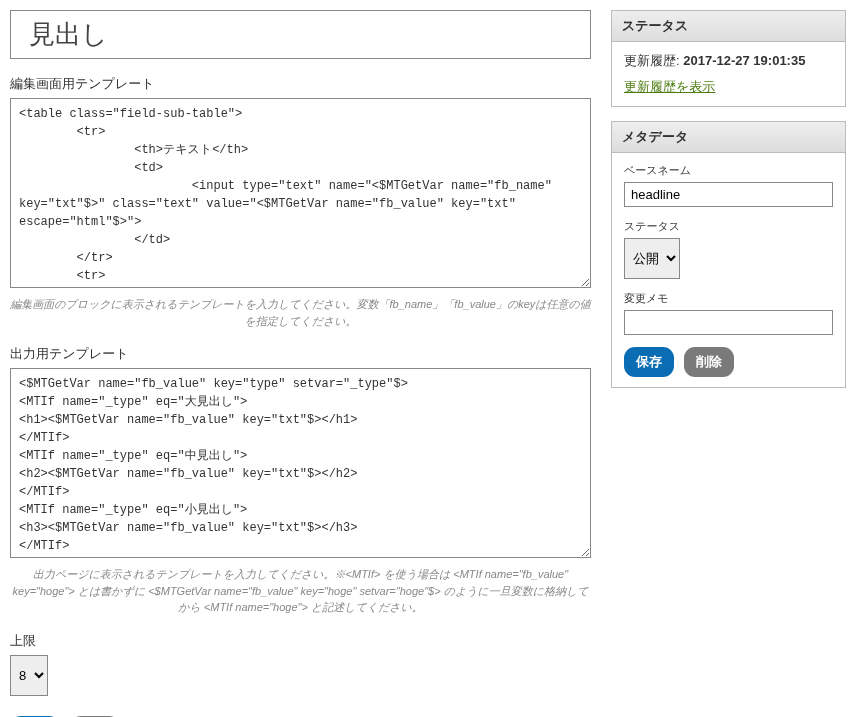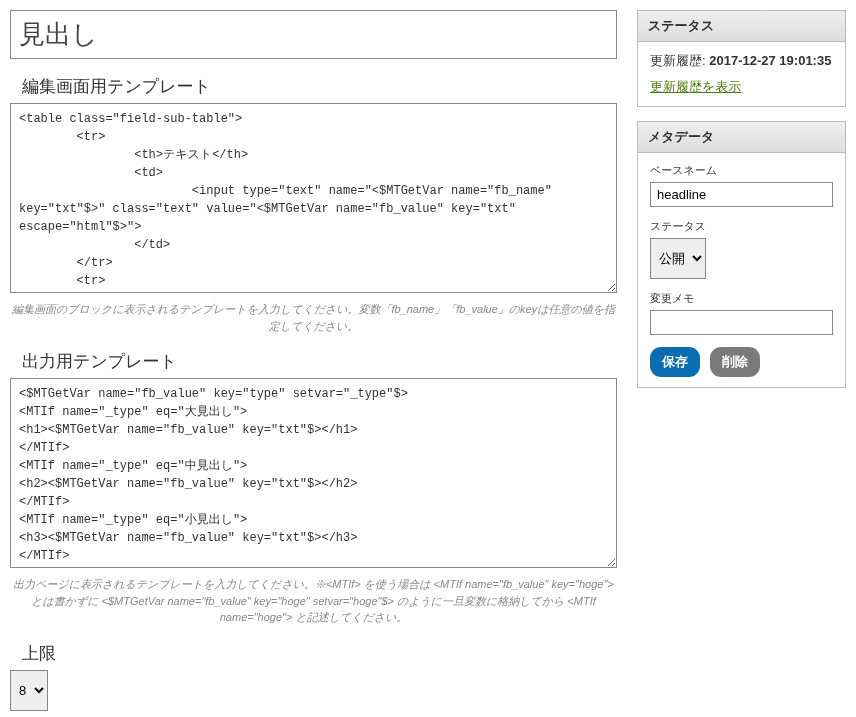--- a/index.html
+++ b/index.html
@@ -1,22 +1,22 @@
 <!DOCTYPE html>
 <html><head>
 <meta charset="utf-8">
 <style>
 * { box-sizing: border-box; margin: 0; padding: 0; }
 body { font-family: "Helvetica Neue", Arial, "Hiragino Kaku Gothic ProN", Meiryo, sans-serif; font-size: 13px; color: #333; background: #fff; padding: 10px; width: 856px; }
 .layout { display: flex; gap: 20px; align-items: flex-start; }
 .main-col { flex: 1; min-width: 0; }
-.side-col { width: 209px; }
-.title-input { width: 100%; font-size: 26px; padding: 8px 8px; border: 1px solid #888; color: #444; }
+.side-col { width: 235px; }
+.title-input { width: 100%; font-size: 26px; padding: 8px 18px; border: 1px solid #888; color: #444; }
 .section { margin-top: 16px; }
-.section-label { font-size: 17px; margin-bottom: 5px; margin-left: 12px; }
+.section-label { font-size: 13px; margin-bottom: 5px; }
 .textarea { width: 100%; border: 1px solid #888; padding: 6px 8px; font-family: "MS Gothic", "Courier New", monospace; font-size: 12px; line-height: 1.5; resize: vertical; color: #333; }
 .ta-edit { height: 190px; }
 .ta-output { height: 190px; }
 .hint { font-size: 11px; color: #888; font-style: italic; margin-top: 5px; line-height: 1.5; text-align: center; }
 .select { border: 1px solid #888; padding: 11px 4px; font-size: 13px; background: #eee; }
 .btn-row { margin-top: 20px; display: flex; gap: 10px; }
 .btn { border: none; padding: 6px 12px; font-size: 13px; color: #fff; cursor: pointer; border-radius: 11px; font-weight: bold; }
 .btn-primary { background: #0a6cb3; }
 .btn-secondary { background: #7a7a7a; }
 .panel { border: 1px solid #bbb; margin-bottom: 14px; background: #fff; }

